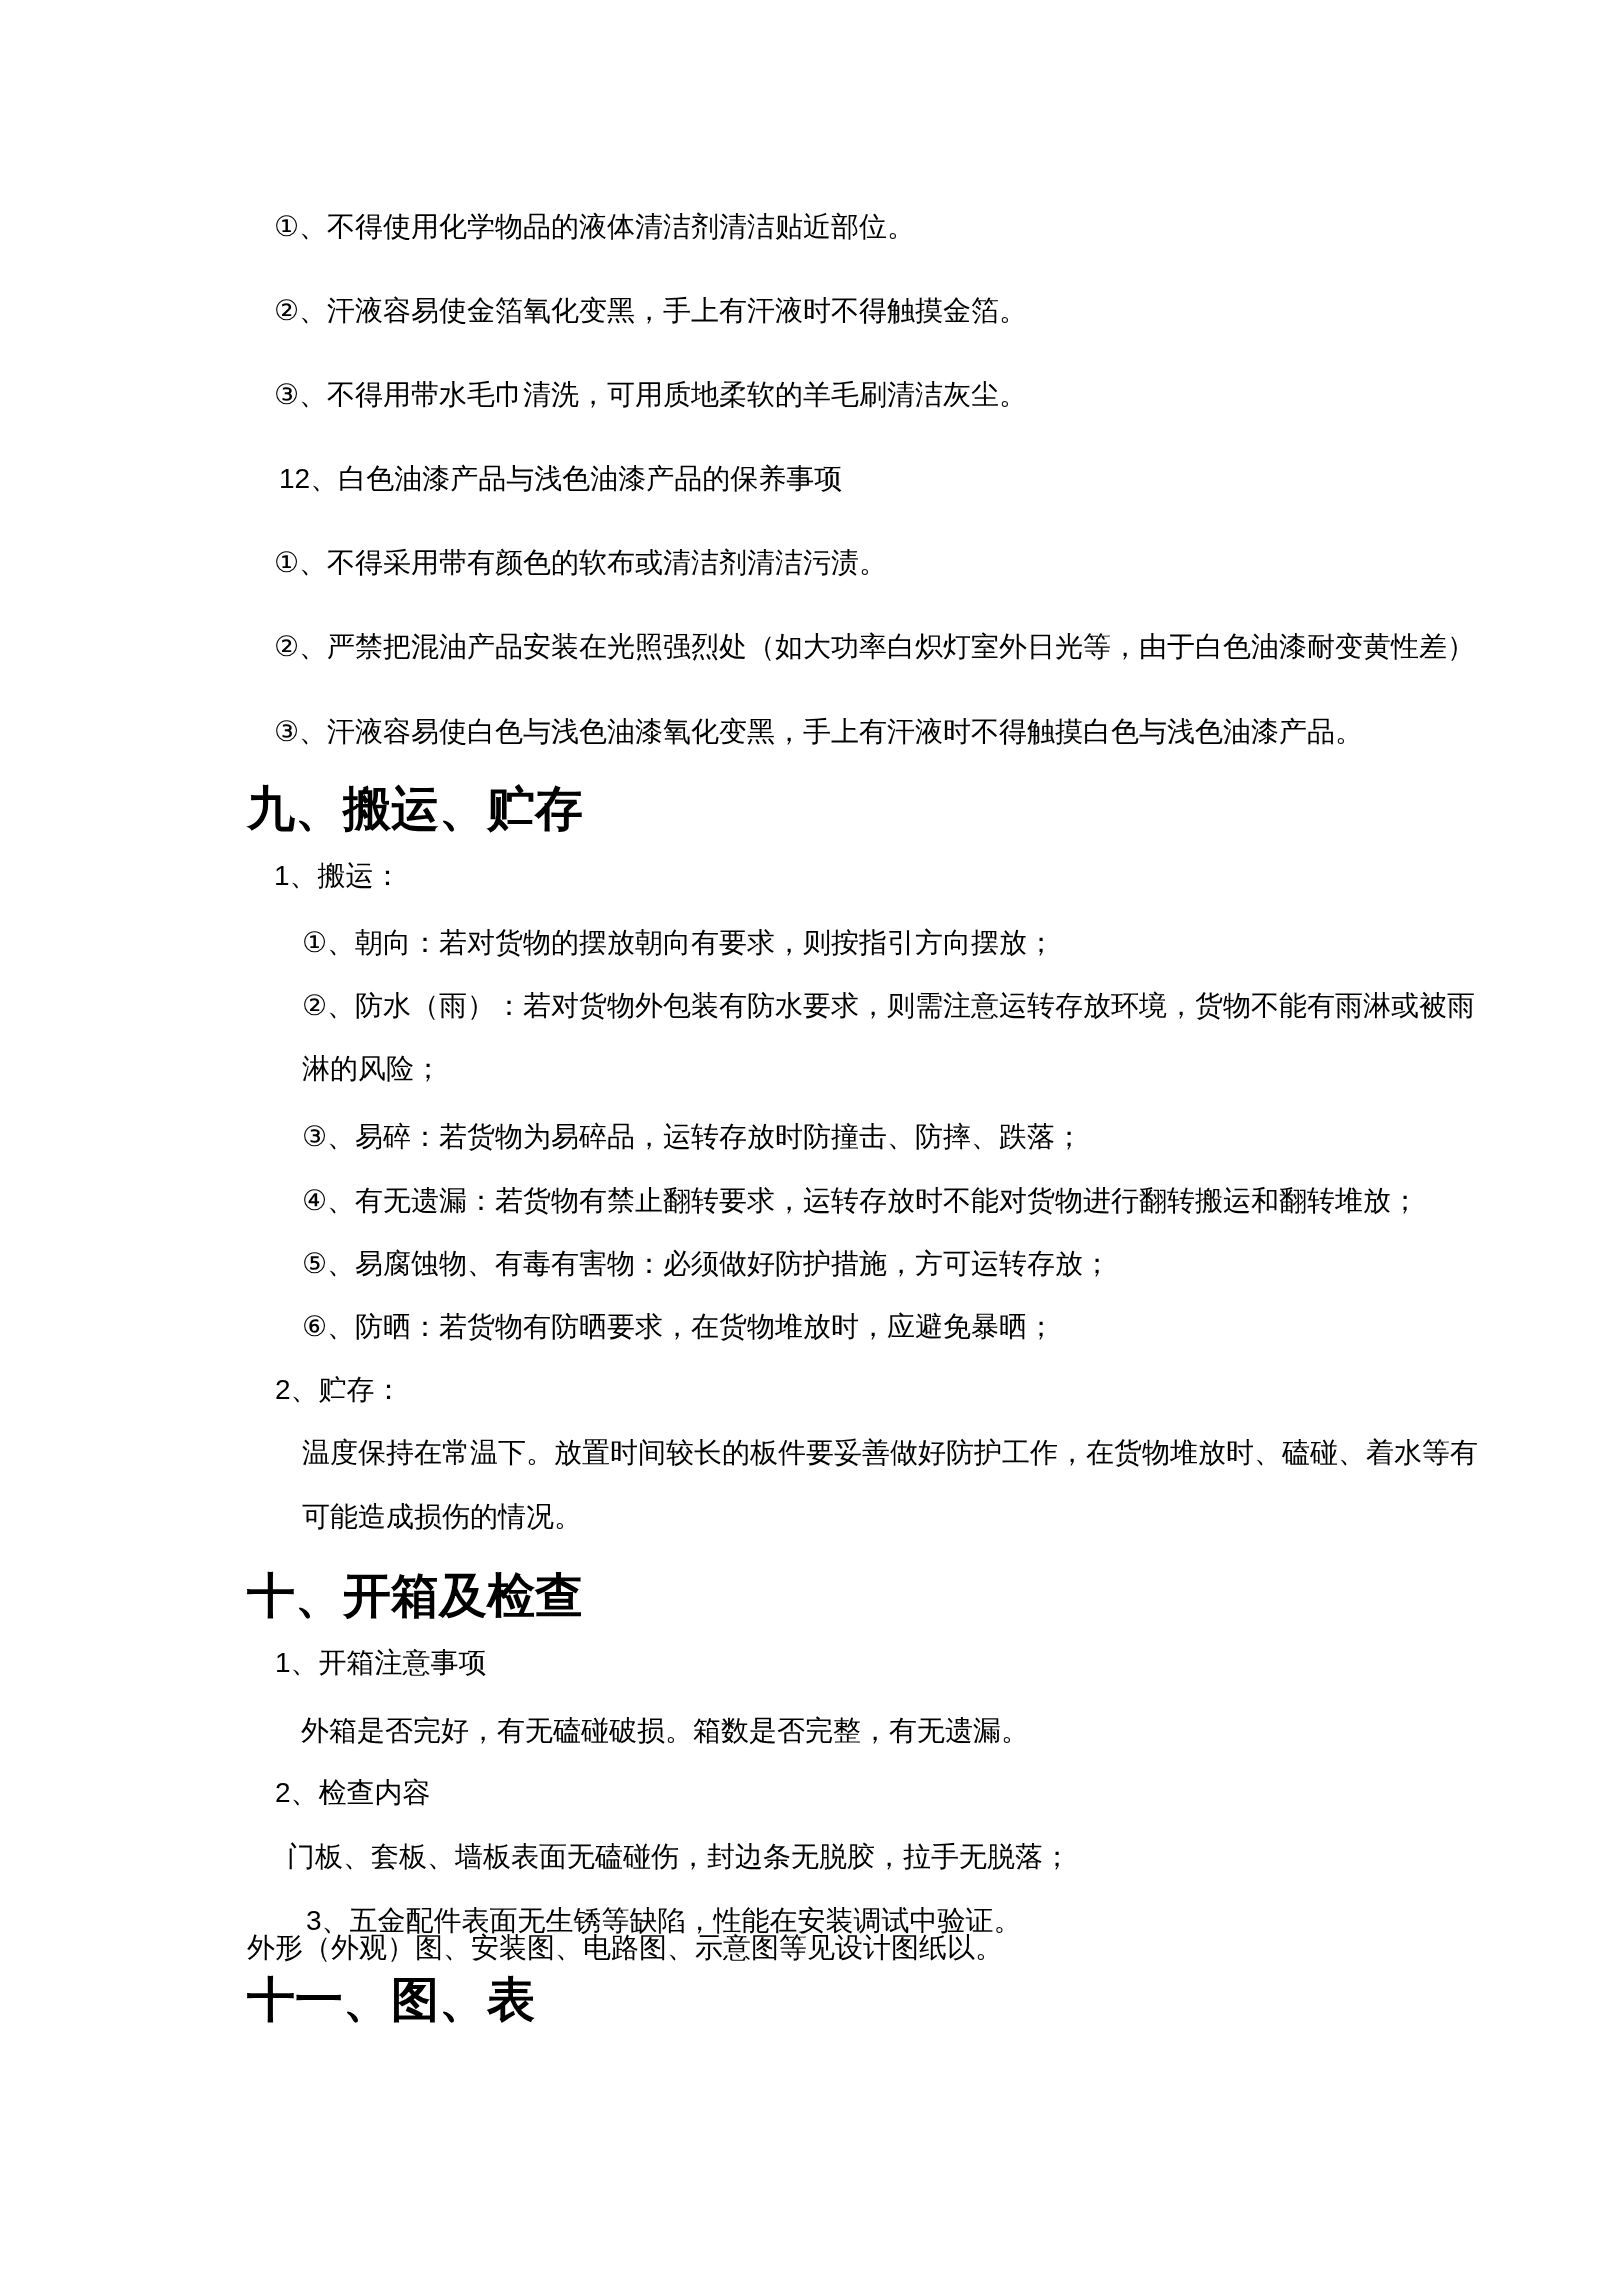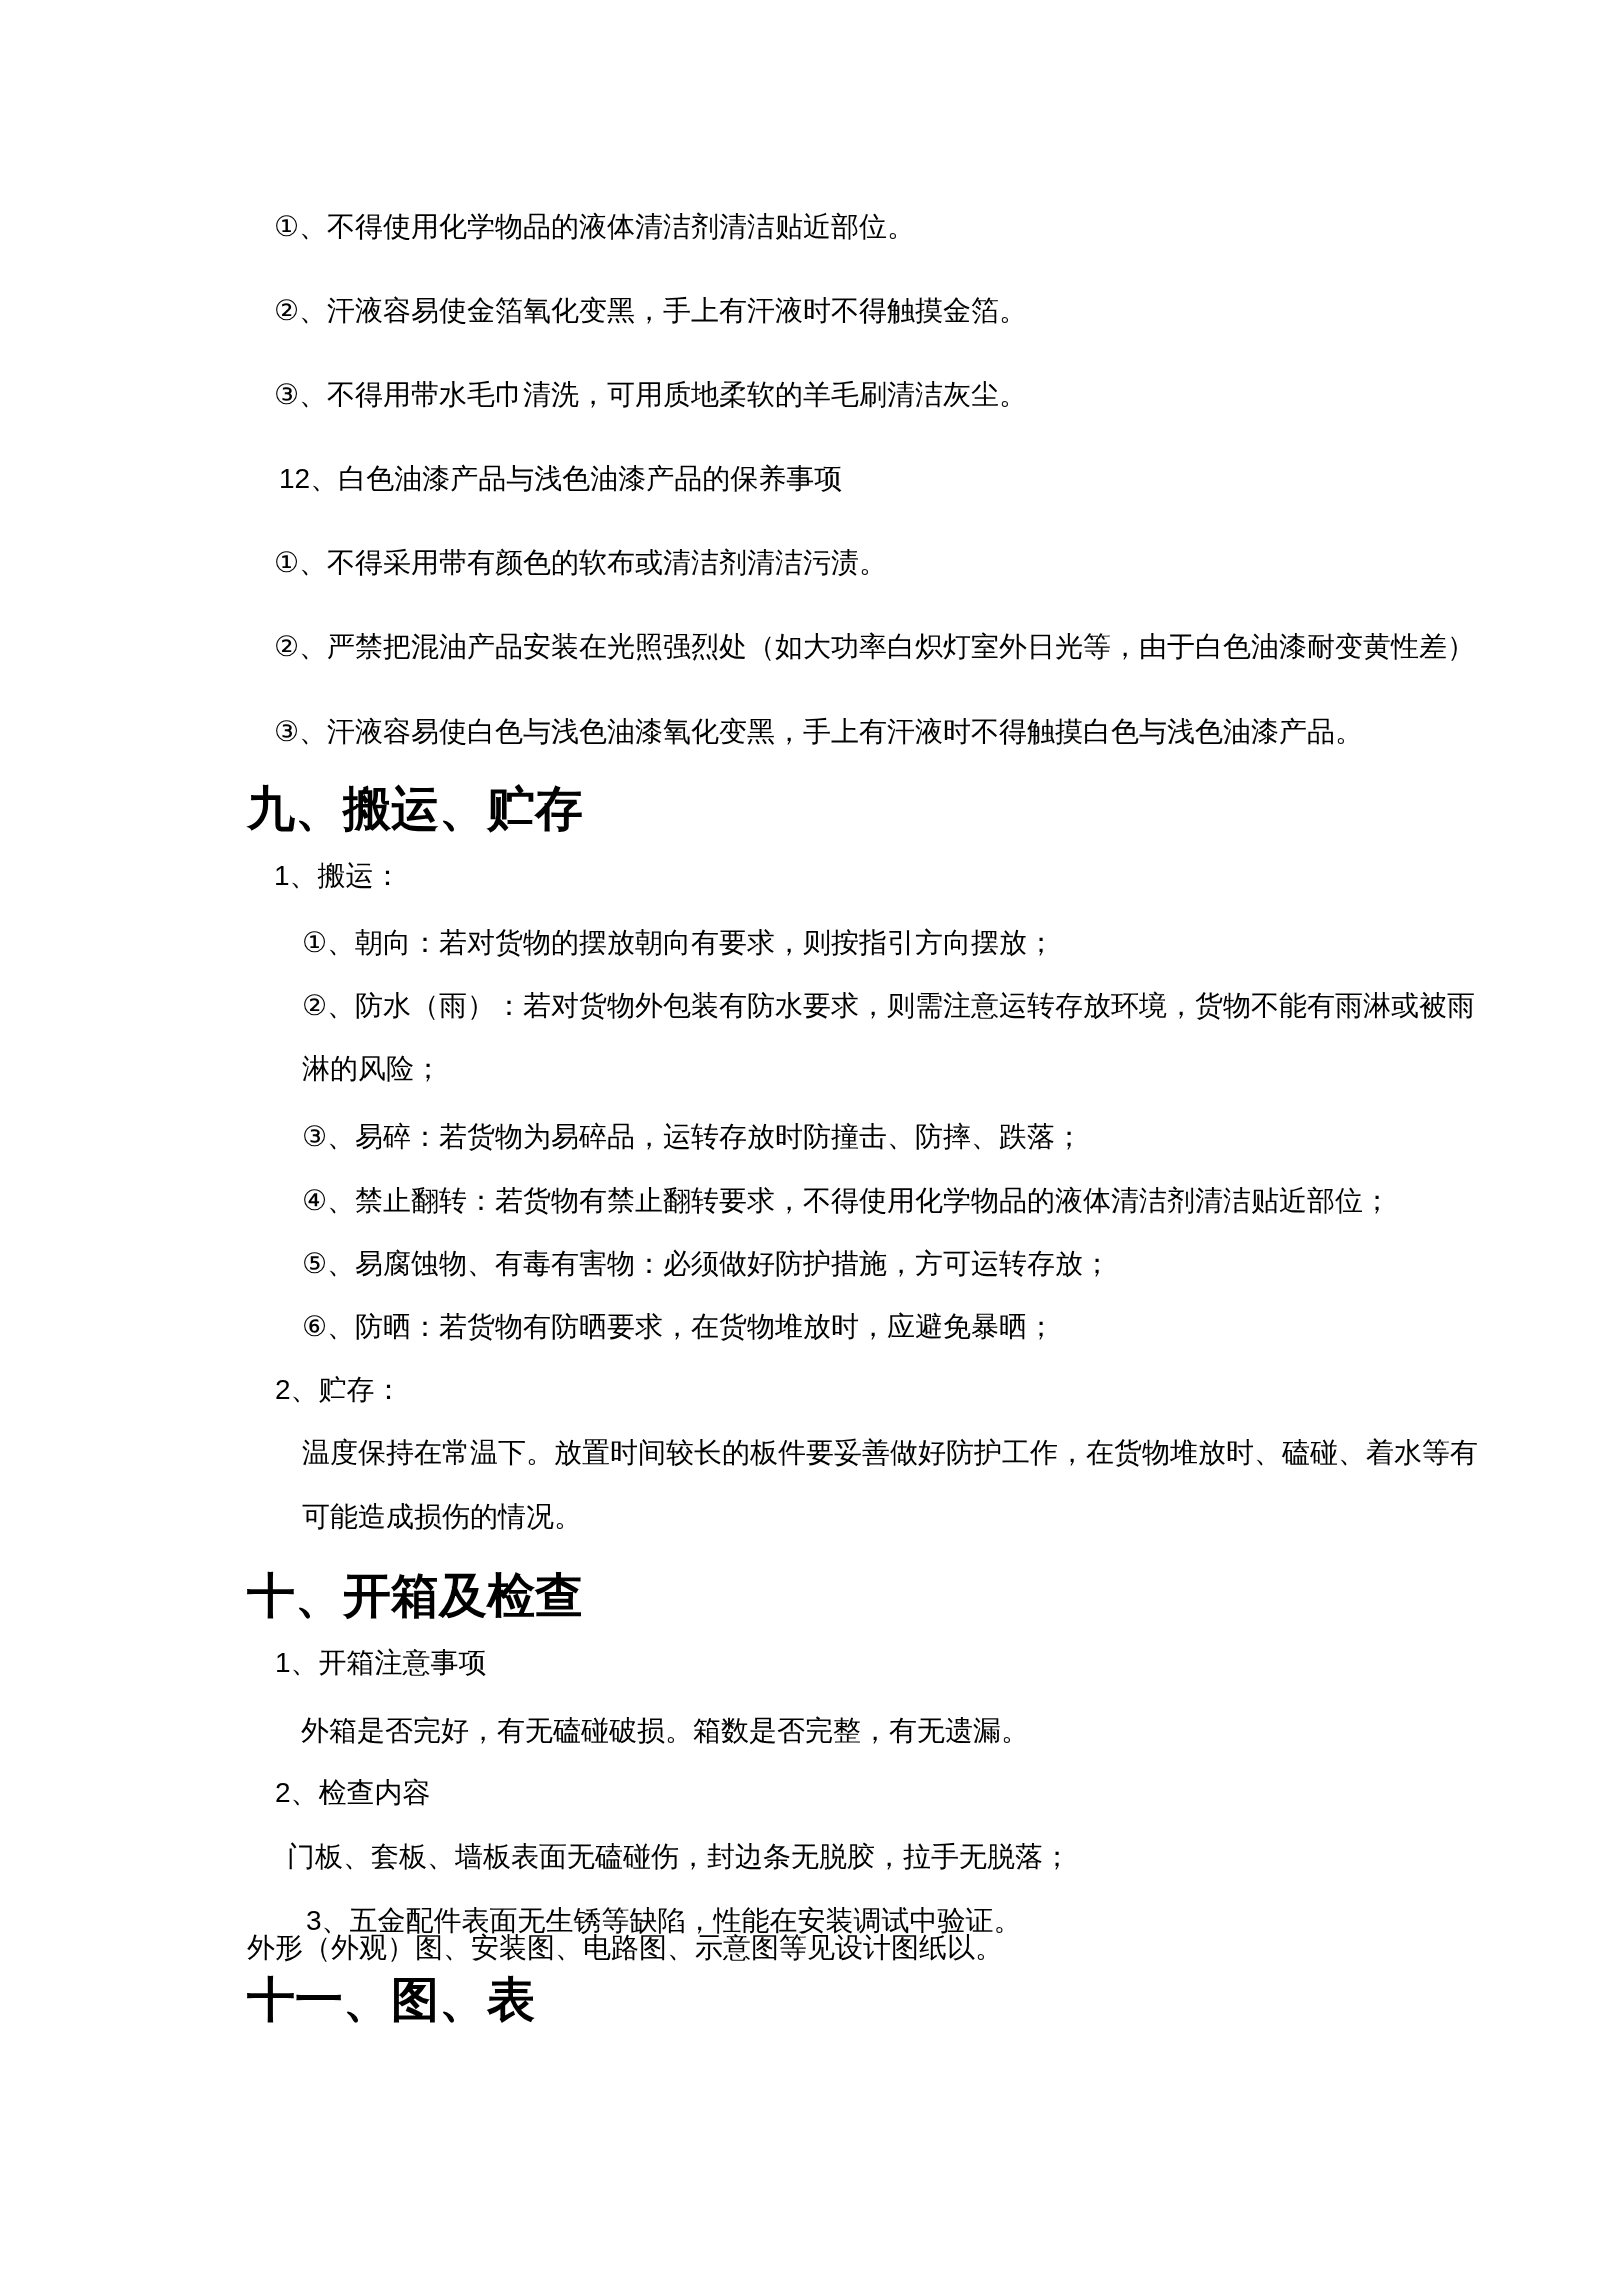--- a/index.html
+++ b/index.html
@@ -45,21 +45,21 @@
   <div class="line" style="top:632px;left:274px;">②、严禁把混油产品安装在光照强烈处（如大功率白炽灯室外日光等，由于白色油漆耐变黄性差）</div>
   <div class="line" style="top:548px;left:274px;">①、不得采用带有颜色的软布或清洁剂清洁污渍。</div>
   <div class="line" style="top:717px;left:274px;">③、汗液容易使白色与浅色油漆氧化变黑，手上有汗液时不得触摸白色与浅色油漆产品。</div>
 
   <div class="heading" style="top:783px;left:247px;">九、搬运、贮存</div>
   <div class="line" style="top:861px;left:274px;">1、搬运：</div>
   <div class="line" style="top:928px;left:302px;">①、朝向：若对货物的摆放朝向有要求，则按指引方向摆放；</div>
   <div class="line" style="top:991px;left:302px;">②、防水（雨）：若对货物外包装有防水要求，则需注意运转存放环境，货物不能有雨淋或被雨</div>
   <div class="line" style="top:1054px;left:302px;">淋的风险；</div>
   <div class="line" style="top:1122px;left:302px;">③、易碎：若货物为易碎品，运转存放时防撞击、防摔、跌落；</div>
-  <div class="line" style="top:1186px;left:302px;">④、禁止翻转：若货物有禁止翻转要求，不得使用化学物品的液体清洁剂清洁贴近部位；</div>
+  <div class="line" style="top:1186px;left:302px;">④、有无遗漏：若货物有禁止翻转要求，运转存放时不能对货物进行翻转搬运和翻转堆放；</div>
   <div class="line" style="top:1249px;left:302px;">⑤、易腐蚀物、有毒有害物：必须做好防护措施，方可运转存放；</div>
   <div class="line" style="top:1312px;left:302px;">⑥、防晒：若货物有防晒要求，在货物堆放时，应避免暴晒；</div>
   <div class="line" style="top:1375px;left:275px;">2、贮存：</div>
   <div class="line" style="top:1438px;left:302px;">温度保持在常温下。放置时间较长的板件要妥善做好防护工作，在货物堆放时、磕碰、着水等有</div>
   <div class="line" style="top:1502px;left:302px;">可能造成损伤的情况。</div>
 
   <div class="heading" style="top:1570px;left:247px;text-align:right;">十、开箱及检查</div>
   <div class="line" style="top:1648px;left:275px;">1、开箱注意事项</div>
   <div class="line" style="top:1716px;left:301px;">外箱是否完好，有无磕碰破损。箱数是否完整，有无遗漏。</div>
   <div class="line" style="top:1778px;left:275px;">2、检查内容</div>

